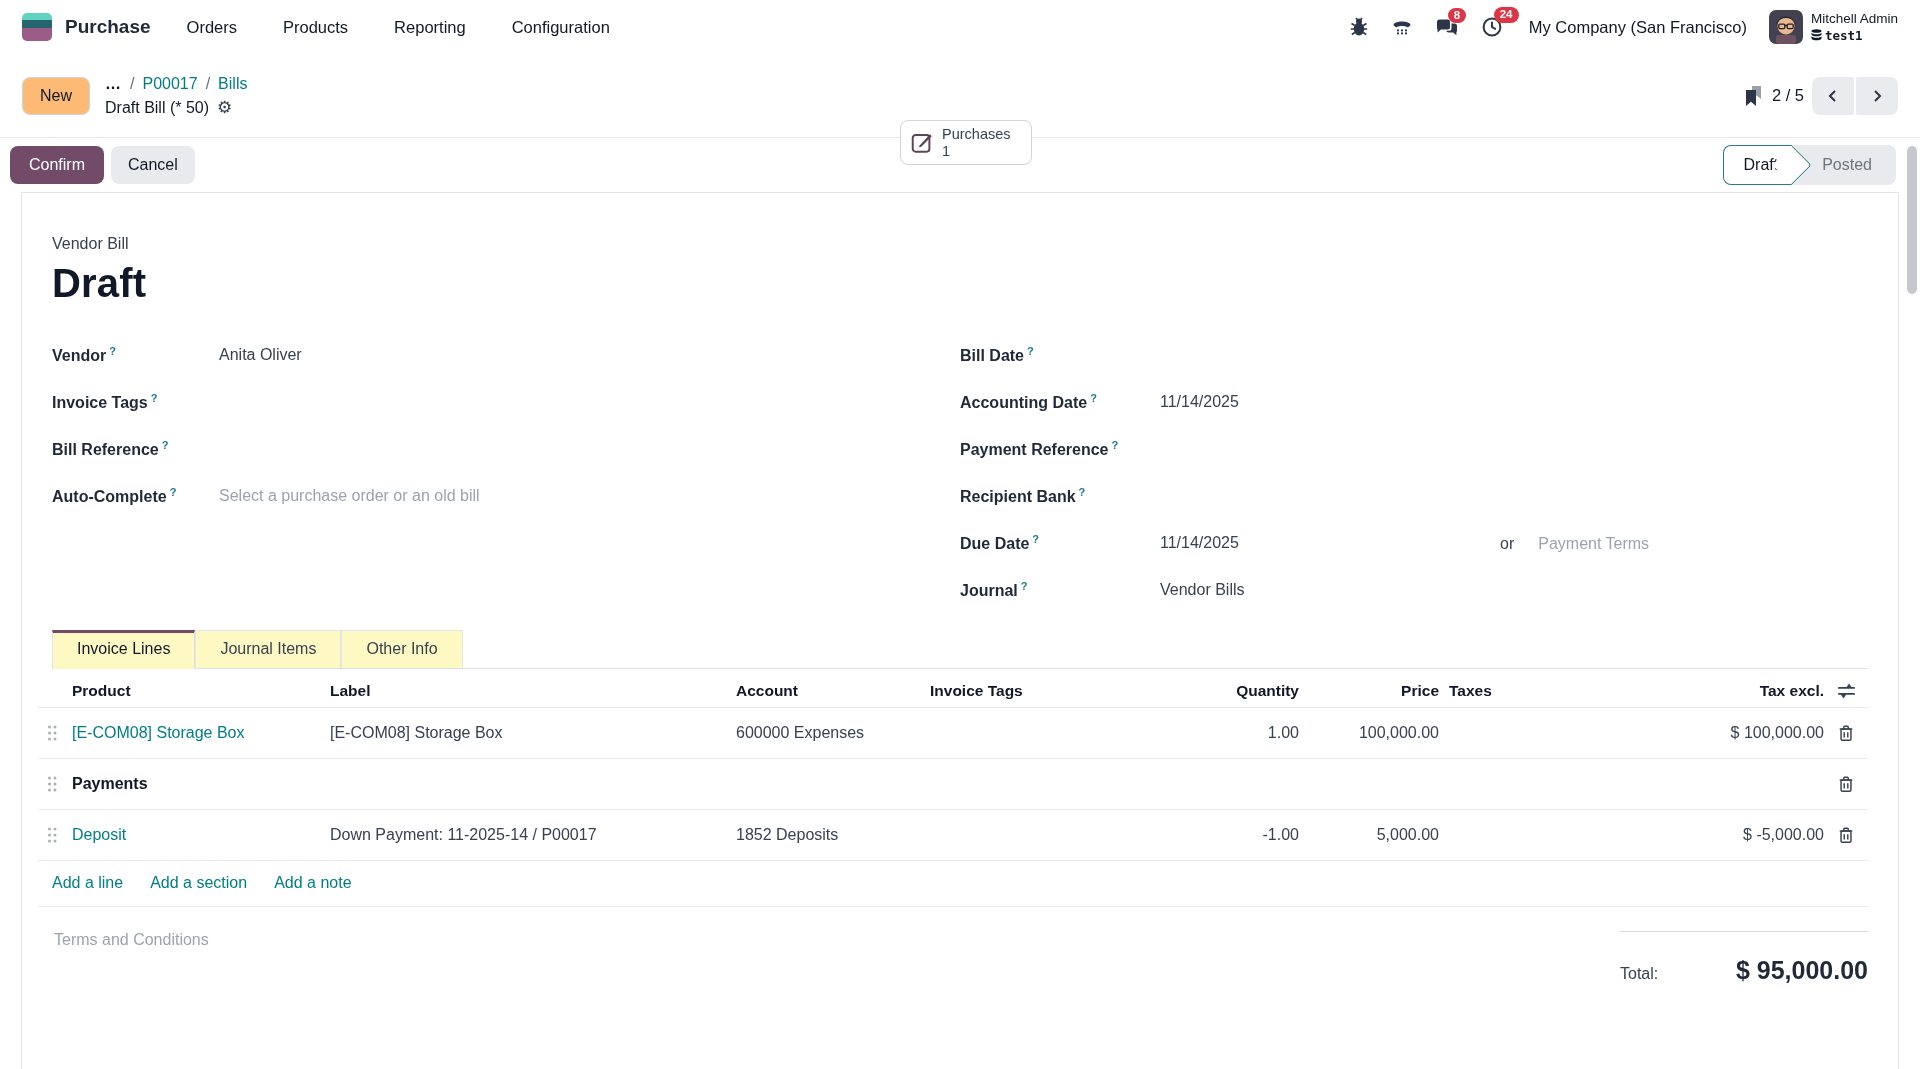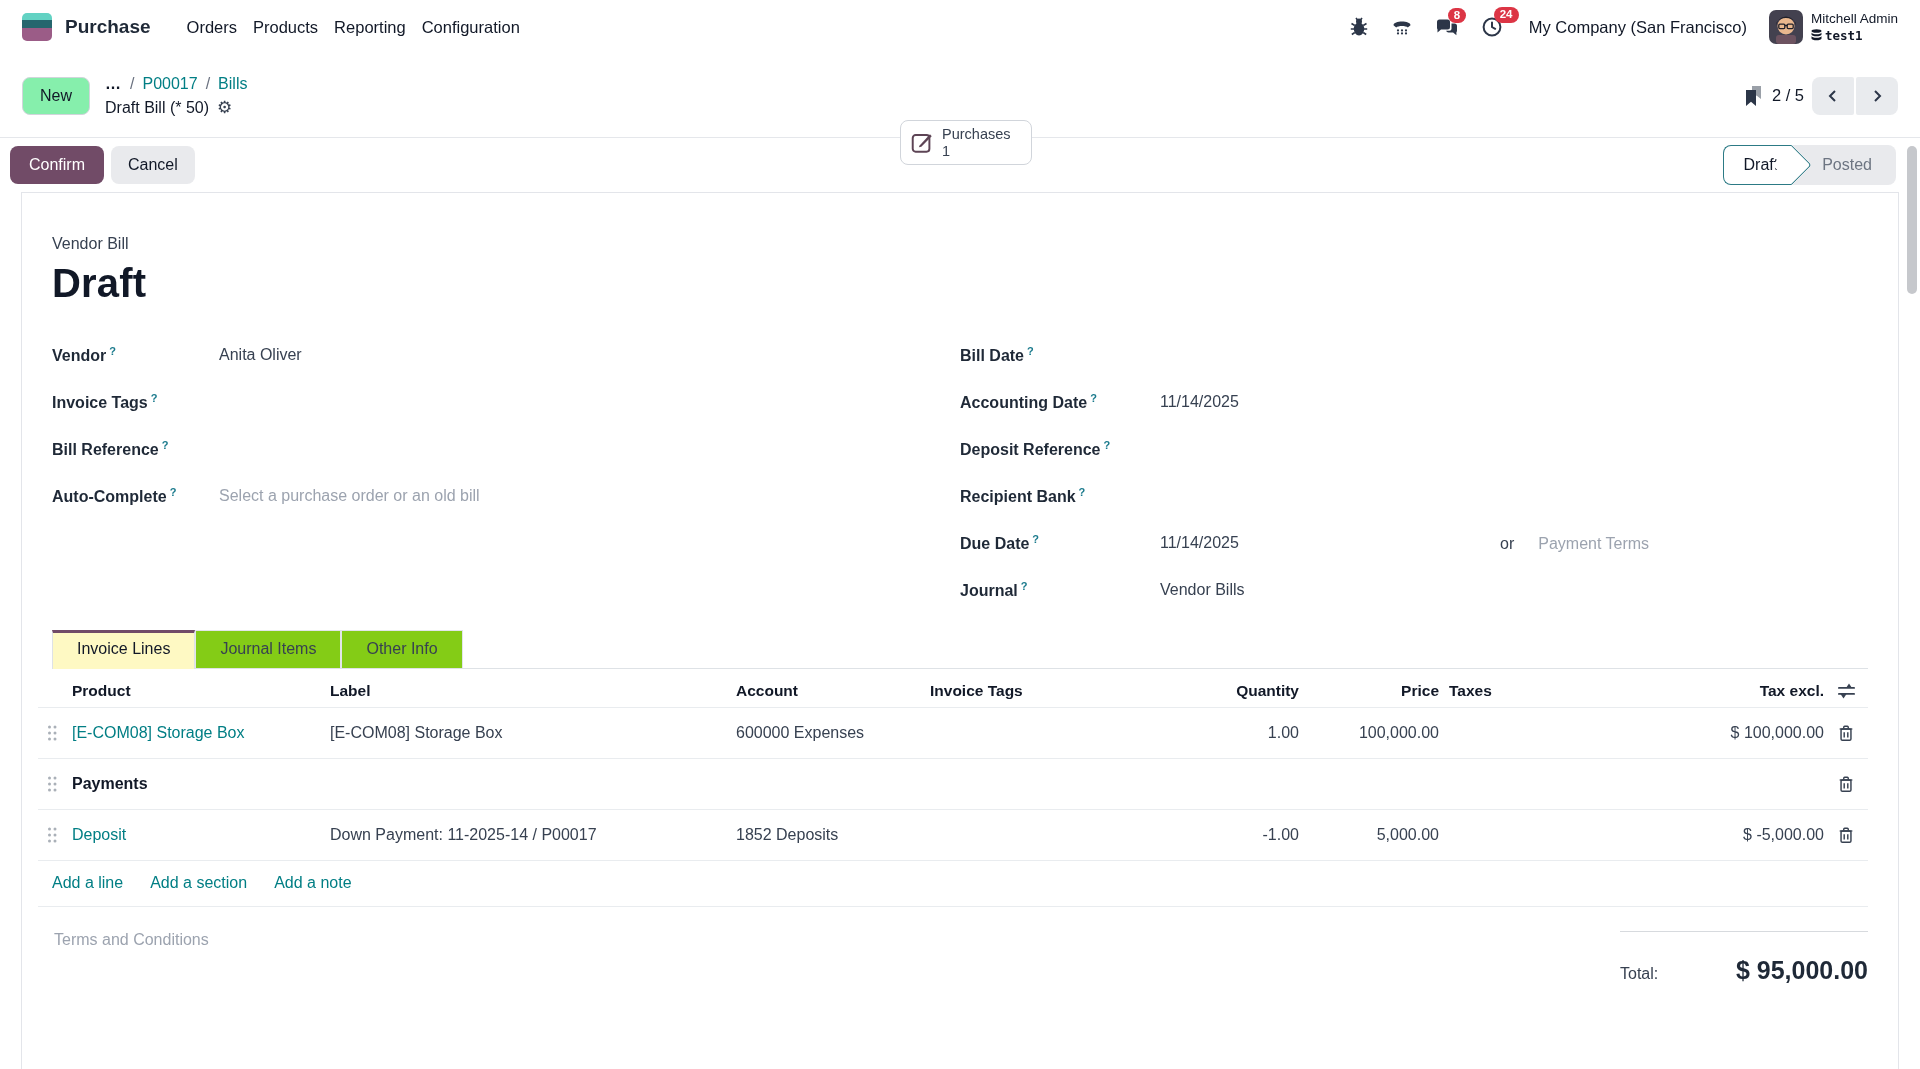--- a/index.html
+++ b/index.html
@@ -6,36 +6,36 @@
   html,body { width:1920px; height:1069px; overflow:hidden; }
   body { font-family:"Liberation Sans", sans-serif; font-size:16px; color:#374151; background:#fff; position:relative; }
 
   
   .topnav { height:54px; display:flex; align-items:center; padding:0 22px; }
   .logo { width:30px; height:28px; border-radius:5px; overflow:hidden; display:flex; flex-direction:column; cursor:pointer; }
   .logo .l1 { height:7px; background:#62d2c3; }
   .logo .l2 { height:8px; background:#25666e; }
   .logo .l3 { flex:1; background:#9b5c87; }
   .app-name { font-size:19px; font-weight:700; color:#1f2937; margin-left:13px; cursor:pointer; }
-  .menus { display:flex; gap:16px; margin-left:36px; font-size:16.5px; color:#111827; }
+  .menus { display:flex; gap:46px; margin-left:36px; font-size:16.5px; color:#111827; }
   .menus span { cursor:pointer; }
   .nav-right { margin-left:auto; display:flex; align-items:center; gap:22px; }
   .nav-icon { position:relative; display:flex; align-items:center; cursor:pointer; }
   .badge { position:absolute; top:-9px; left:13px; background:#dc3545; color:#fff; font-size:11.5px; font-weight:700;
            border-radius:10px; padding:2px 6px; line-height:1; }
   .company { font-size:16.5px; color:#111827; cursor:pointer; margin-left:4px; }
   .userbox { display:flex; align-items:center; gap:8px; cursor:pointer; }
   .avatar { width:34px; height:34px; border-radius:7px; overflow:hidden; flex:none; }
   .user-meta { line-height:1.2; }
   .user-name { font-size:13.5px; color:#111827; }
   .user-db { font-size:12.5px; font-family:"DejaVu Sans Mono", monospace; font-weight:700; color:#111827; display:flex; align-items:center; gap:3px; }
 
   
   .cpanel { height:83px; display:flex; align-items:center; padding:0 22px; position:relative; }
-  .btn-new { background:#86efac; border:1px solid #d1d5db; border-radius:8px; padding:9px 17px; font-size:16px; color:#111827; cursor:pointer; }
+  .btn-new { background:#fdba74; border:1px solid #d1d5db; border-radius:8px; padding:9px 17px; font-size:16px; color:#111827; cursor:pointer; }
   .bc { margin-left:15px; line-height:1.45; }
   .bc-row1 { display:flex; align-items:center; gap:8px; font-size:16px; }
   .bc-ellipsis { color:#111827; font-weight:700; letter-spacing:1px; cursor:pointer; }
   .bc-sep { color:#6b7280; }
   .bc a { color:#017e84; text-decoration:none; cursor:pointer; }
   .bc-row2 { display:flex; align-items:center; gap:8px; color:#111827; font-size:16px; }
   .gear { font-size:17px; color:#374151; cursor:pointer; line-height:1; }
   .smart-btn { position:absolute; left:900px; top:66px; width:132px; height:45px; border:1px solid #d1d5db; border-radius:8px;
                display:flex; align-items:center; gap:8px; padding:0 10px; cursor:pointer; background:#fff; }
   .smart-txt { line-height:1.15; font-size:14.5px; color:#374151; }
@@ -73,21 +73,21 @@
   .flabel { font-weight:600; color:#1f2937; }
   .fhelp { color:#1a7a8c; font-size:11px; font-weight:600; vertical-align:super; margin-left:3px; }
   .fval { color:#374151; cursor:text; min-height:20px; }
   .fplaceholder { color:#9ca3af; cursor:text; }
   .due-wrap { display:flex; align-items:center; }
   .due-val { width:340px; }
   .or-label { color:#374151; margin-right:24px; }
 
   
   .tabs { display:flex; border-bottom:1px solid #dee2e6; margin-top:16px; }
-  .tab { padding:9px 24px 10px; font-size:16px; color:#374151; border:1px solid #e2e5e9; border-bottom:none; background:#84cc16; cursor:pointer; }
+  .tab { padding:9px 24px 10px; font-size:16px; color:#374151; border:1px solid #e2e5e9; border-bottom:none; background:#fef9c3; cursor:pointer; }
   .tab.active { border-color:#dee2e6; border-top:3px solid #714b67; color:#111827; margin-bottom:-1px; padding-top:7px; background:#fef9c3; }
 
   
   .ltable { margin-left:-14px; width:calc(100% + 14px); }
   .lrow { display:grid; grid-template-columns:28px 264px 406px 194px 176px 193px 140px 200px 1fr 44px; align-items:center; }
   .lhead { padding-top:13px; height:39px; align-items:end; padding-bottom:7px; border-bottom:1px solid #e9ecef; }
   .lhead div { font-weight:600; color:#111827; font-size:15.5px; }
   .lbody-row { height:51px; border-bottom:1px solid #e9ecef; }
   .c-right { text-align:right; }
   .c-taxes { padding-left:10px; }
@@ -274,21 +274,21 @@
     <div class="fcol fcol-right">
       <div class="frow">
         <div class="flabel"><span>Bill Date</span><span class="fhelp">?</span></div>
         <div class="fval"></div>
       </div>
       <div class="frow">
         <div class="flabel"><span>Accounting Date</span><span class="fhelp">?</span></div>
         <div class="fval">11/14/2025</div>
       </div>
       <div class="frow">
-        <div class="flabel"><span>Deposit Reference</span><span class="fhelp">?</span></div>
+        <div class="flabel"><span>Payment Reference</span><span class="fhelp">?</span></div>
         <div class="fval"></div>
       </div>
       <div class="frow">
         <div class="flabel"><span>Recipient Bank</span><span class="fhelp">?</span></div>
         <div class="fval"></div>
       </div>
       <div class="frow">
         <div class="flabel"><span>Due Date</span><span class="fhelp">?</span></div>
         <div class="due-wrap">
           <span class="fval due-val">11/14/2025</span>

